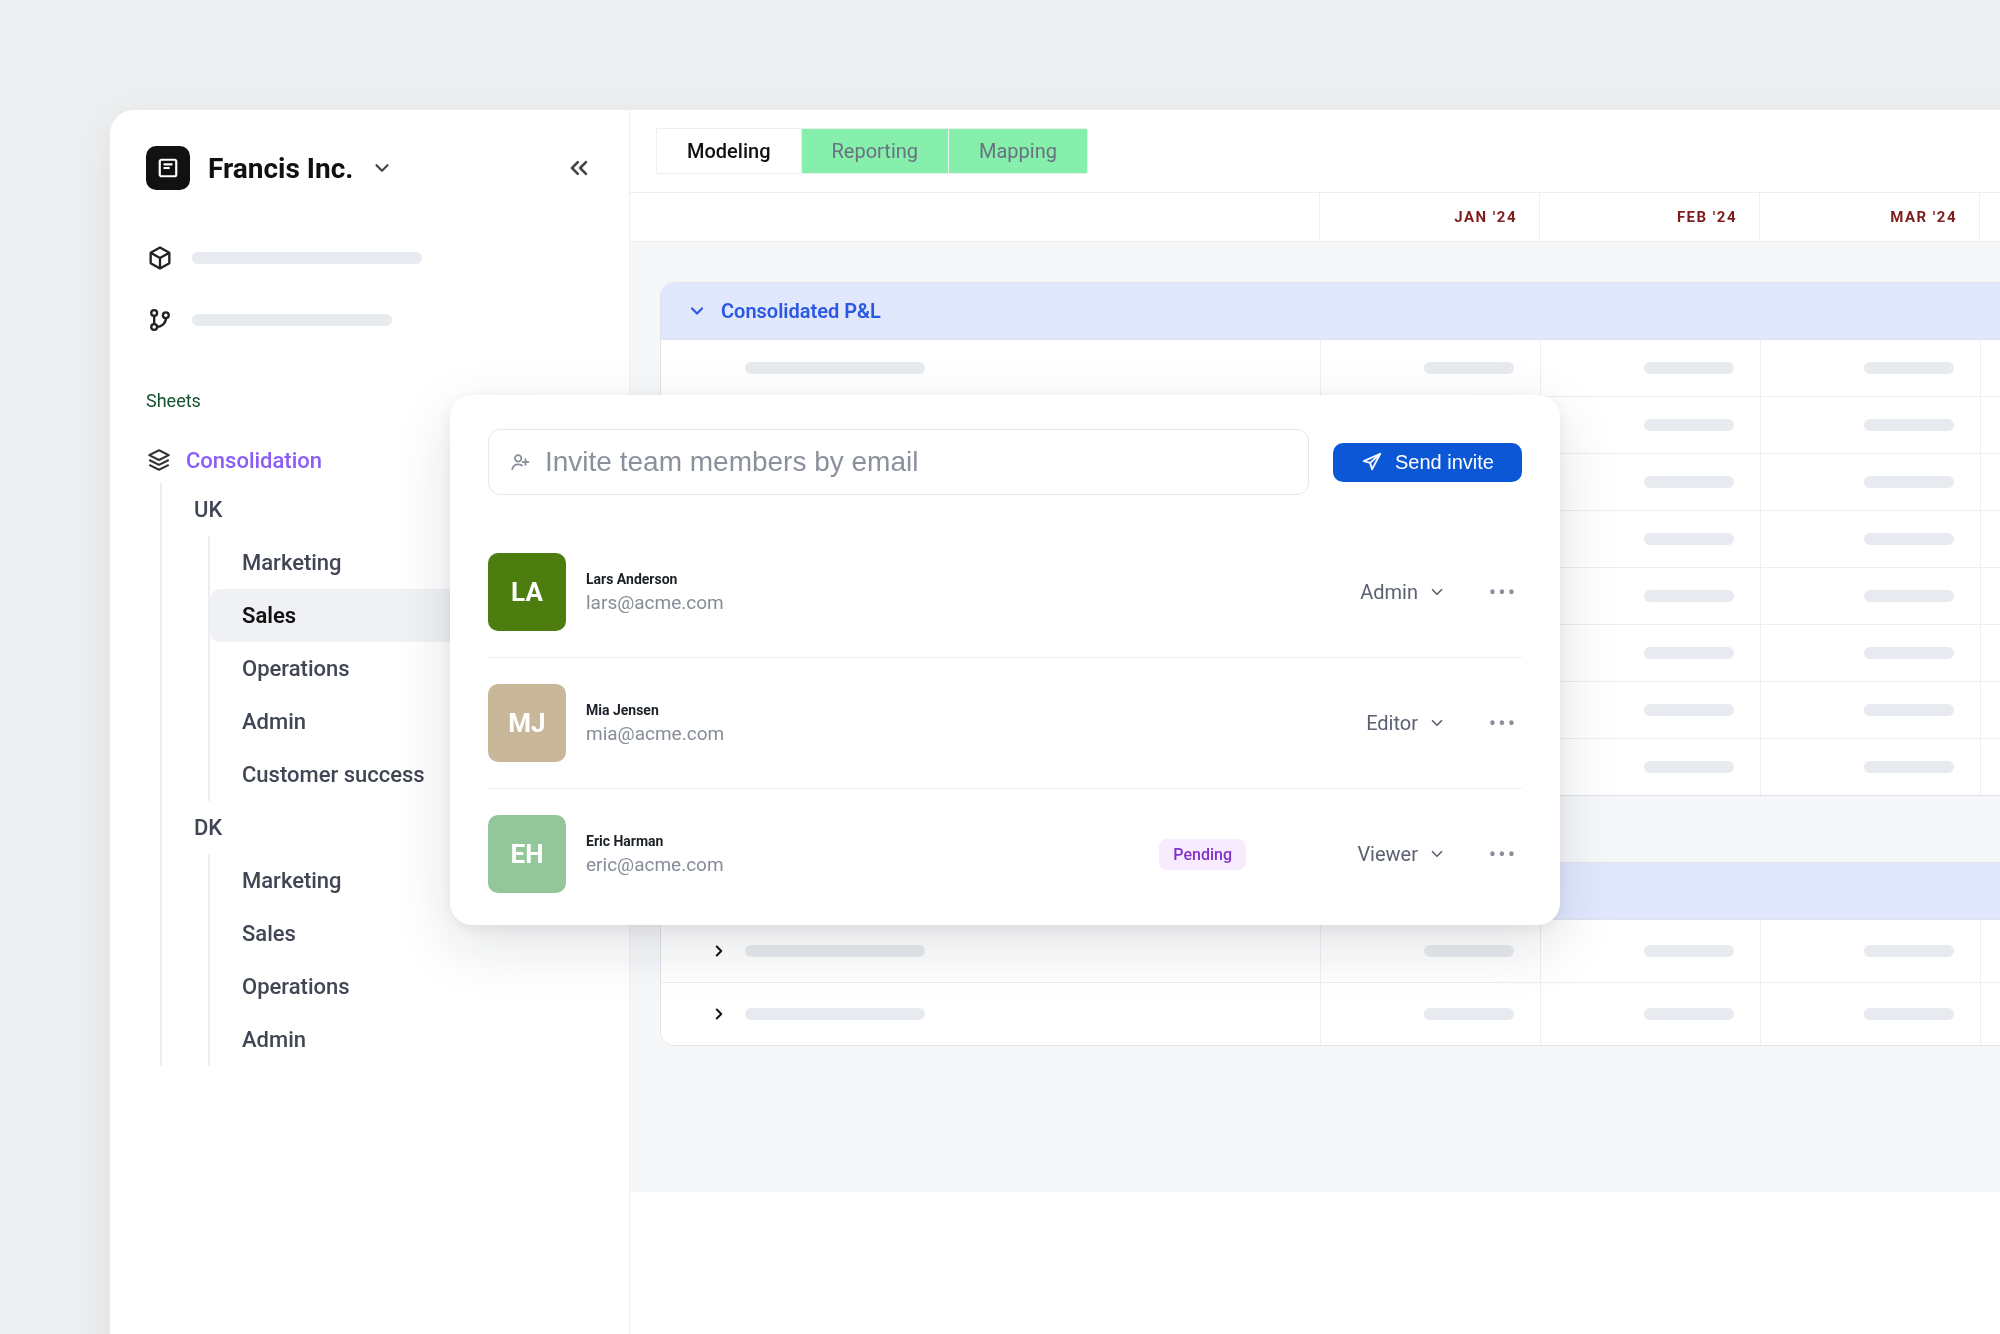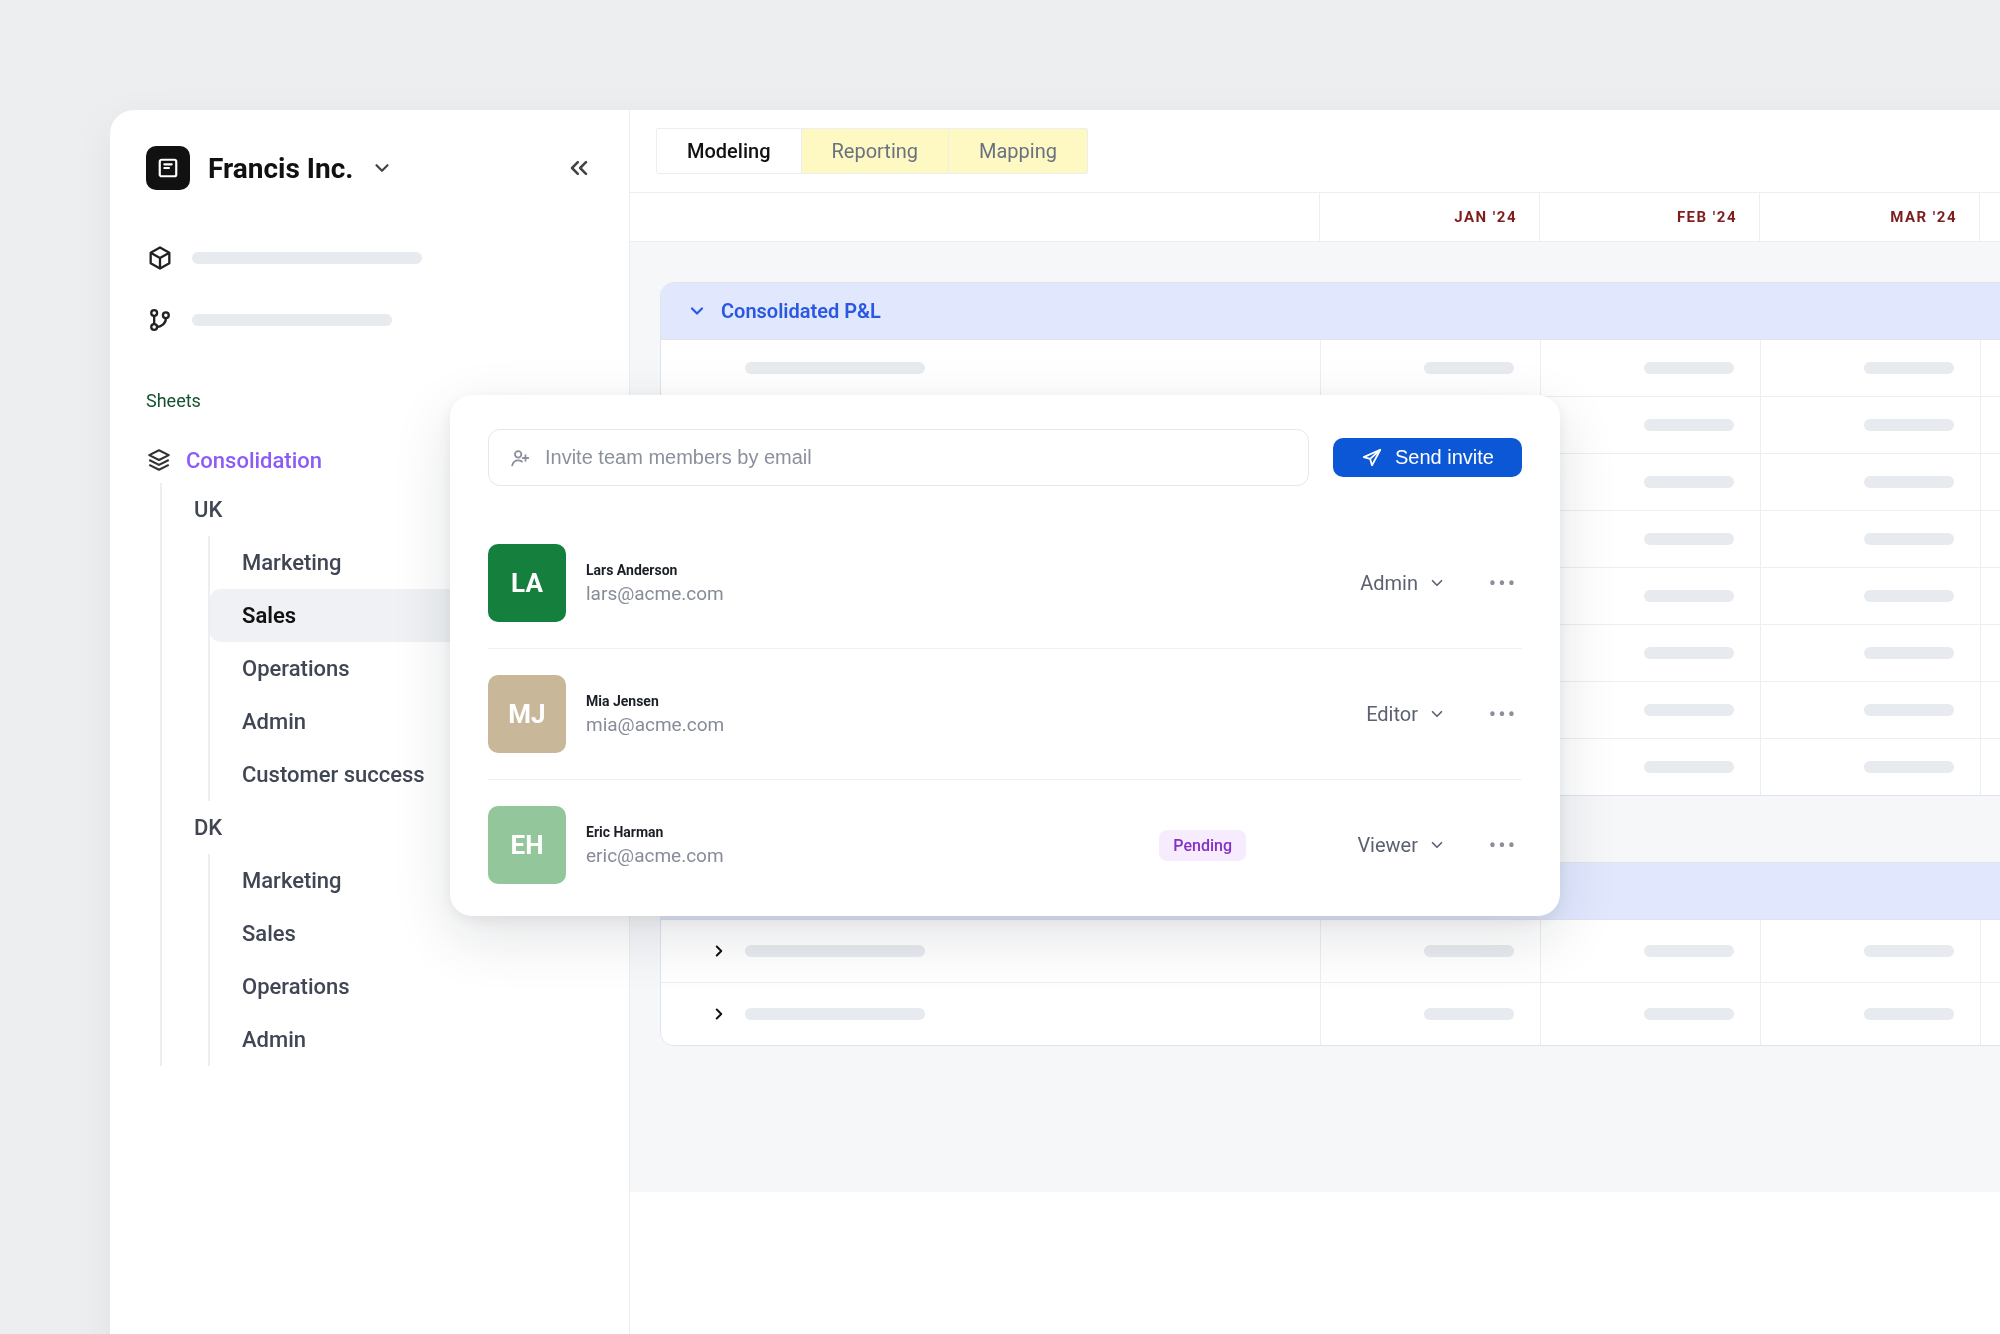--- a/index.html
+++ b/index.html
@@ -77,21 +77,21 @@
   .main { flex:1; display:flex; flex-direction:column; }
   .tabs {
     display:flex; gap:0; padding: 18px 26px;
     border-bottom: 1px solid #eceef0;
   }
   .tab-group {
     display:flex;
     border:1px solid #eceef0;
     border-radius: 2px;
     overflow:hidden;
-    background:#fef9c3;
+    background:#86efac;
   }
   .tab { padding: 10px 30px; font-size:20px; color:#6a7180; cursor:pointer; }
   .tab.active { background:#fff; color:#111; border-right:1px solid #eceef0; font-weight:500;}
   .tab:not(:last-child){ border-right:1px solid #eceef0;}
 
   
   .grid-header {
     display:flex;
     border-bottom:1px solid #eceef0;
   }
@@ -159,21 +159,21 @@
   }
   .invite-row { display:flex; gap:24px; align-items:center; margin-bottom: 32px;}
   .invite-input {
     flex:1;
     display:flex; align-items:center; gap:14px;
     border:1px solid #e3e7ee;
     border-radius: 12px;
     padding: 16px 20px;
   }
   .invite-input input {
-    flex:1; border:none; outline:none; font-size:20px; color:#b91c1c;
+    flex:1; border:none; outline:none; font-size:28px; color:#b91c1c;
   }
   .invite-input input::placeholder { color:#8a909c; }
   .invite-btn {
     background:#0b57d6;
     color:#fff;
     border:none;
     border-radius: 10px;
     padding: 8px 28px;
     font-size:20px; font-weight:500;
     display:flex; align-items:center; gap:12px;
@@ -509,21 +509,21 @@
             <path d="M21 3L3 11l7 2 2 7 9-17z" stroke="white" stroke-width="2" stroke-linejoin="round"></path>
             <path d="M10 13l11-10" stroke="white" stroke-width="2"></path>
           </svg>
       </span>
       <span>Send invite</span>
     </button>
   </div>
 
   <div id="members">
       <div class="member-row">
-    <div class="avatar" style="background:#15803d">LA</div>
+    <div class="avatar" style="background:#4d7c0f">LA</div>
     <div class="member-info">
       <div class="name">Lars Anderson</div>
       <div class="email">lars@acme.com</div>
     </div>
     <div class="member-spacer">
       
     </div>
     <div class="role-select">
       <span>Admin</span>
       <span>

